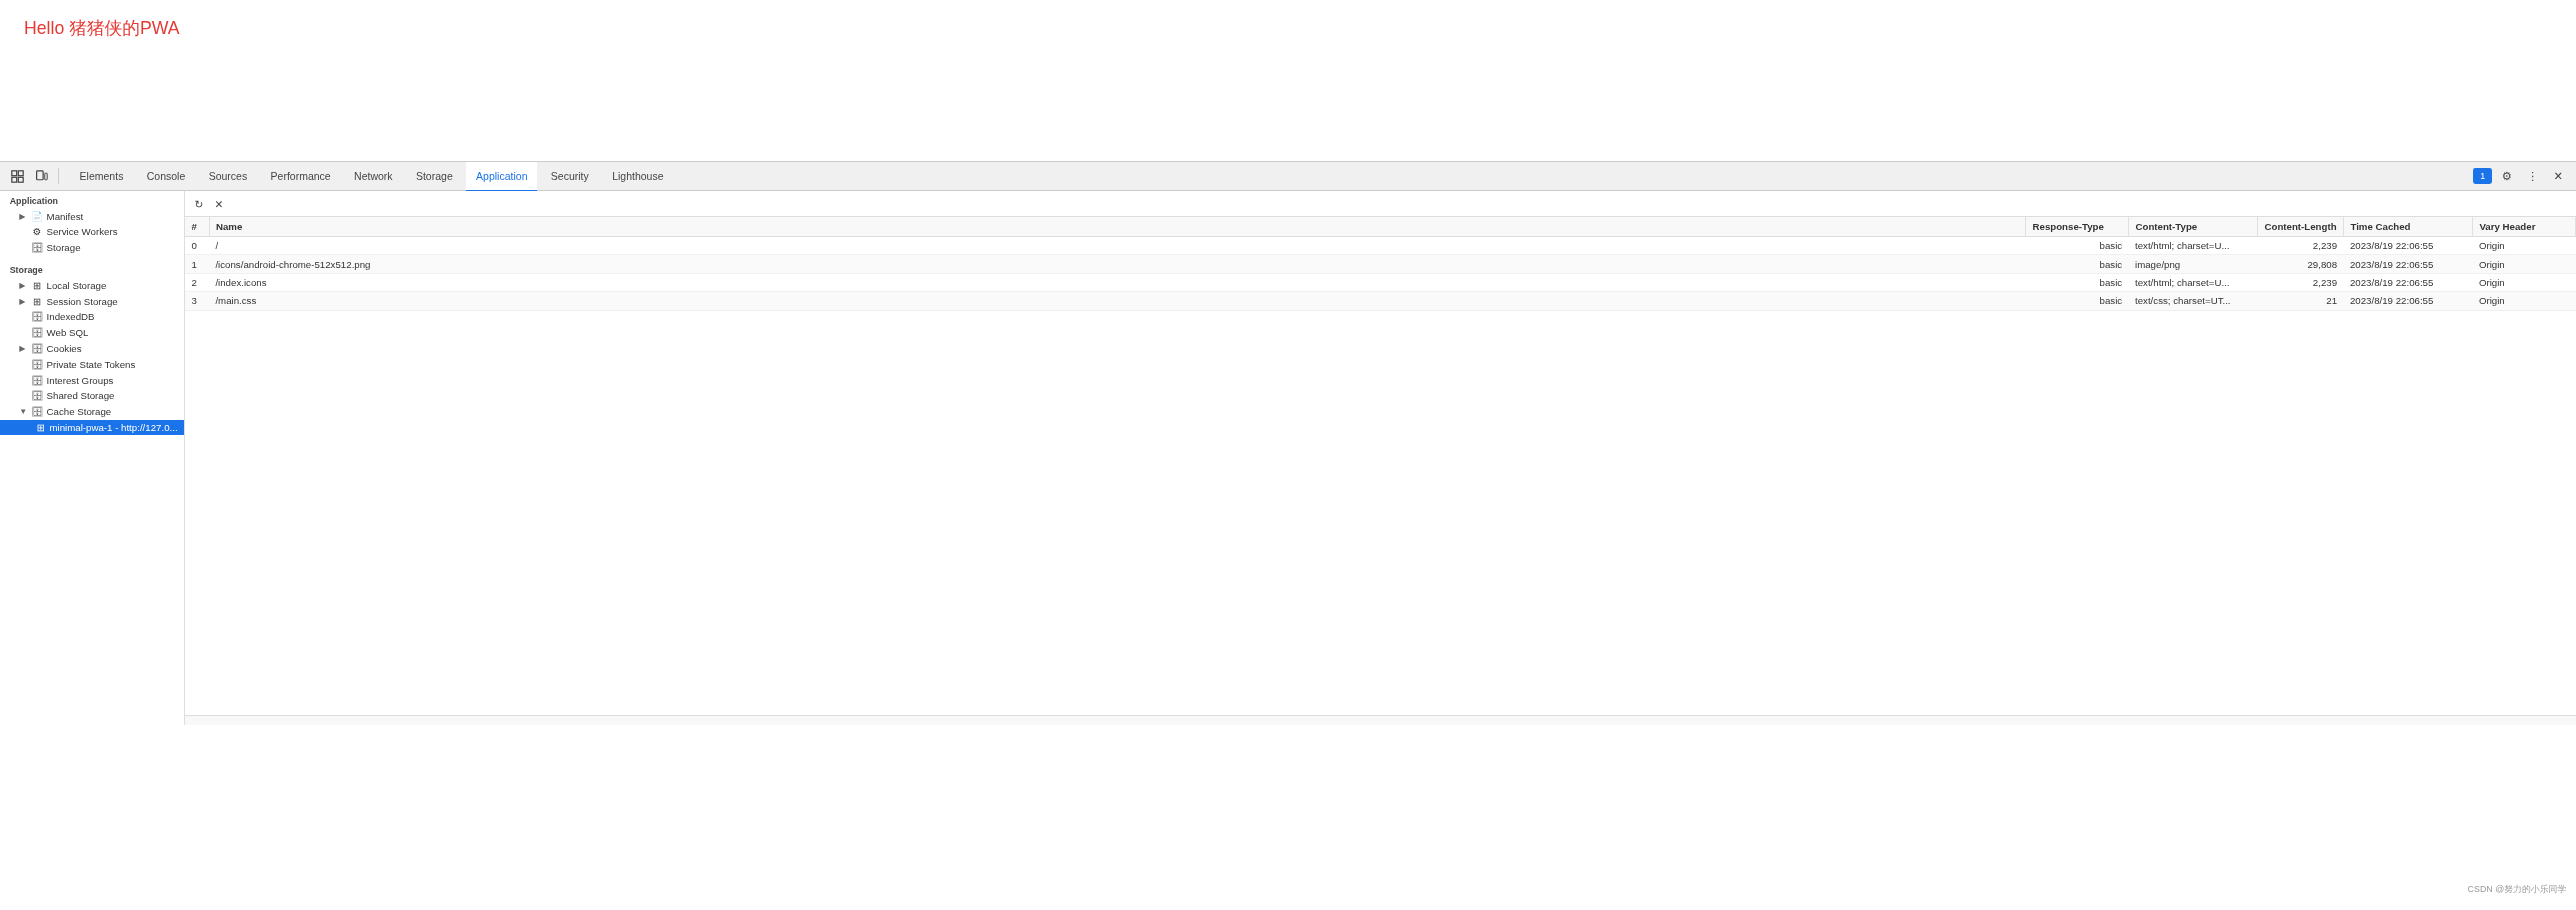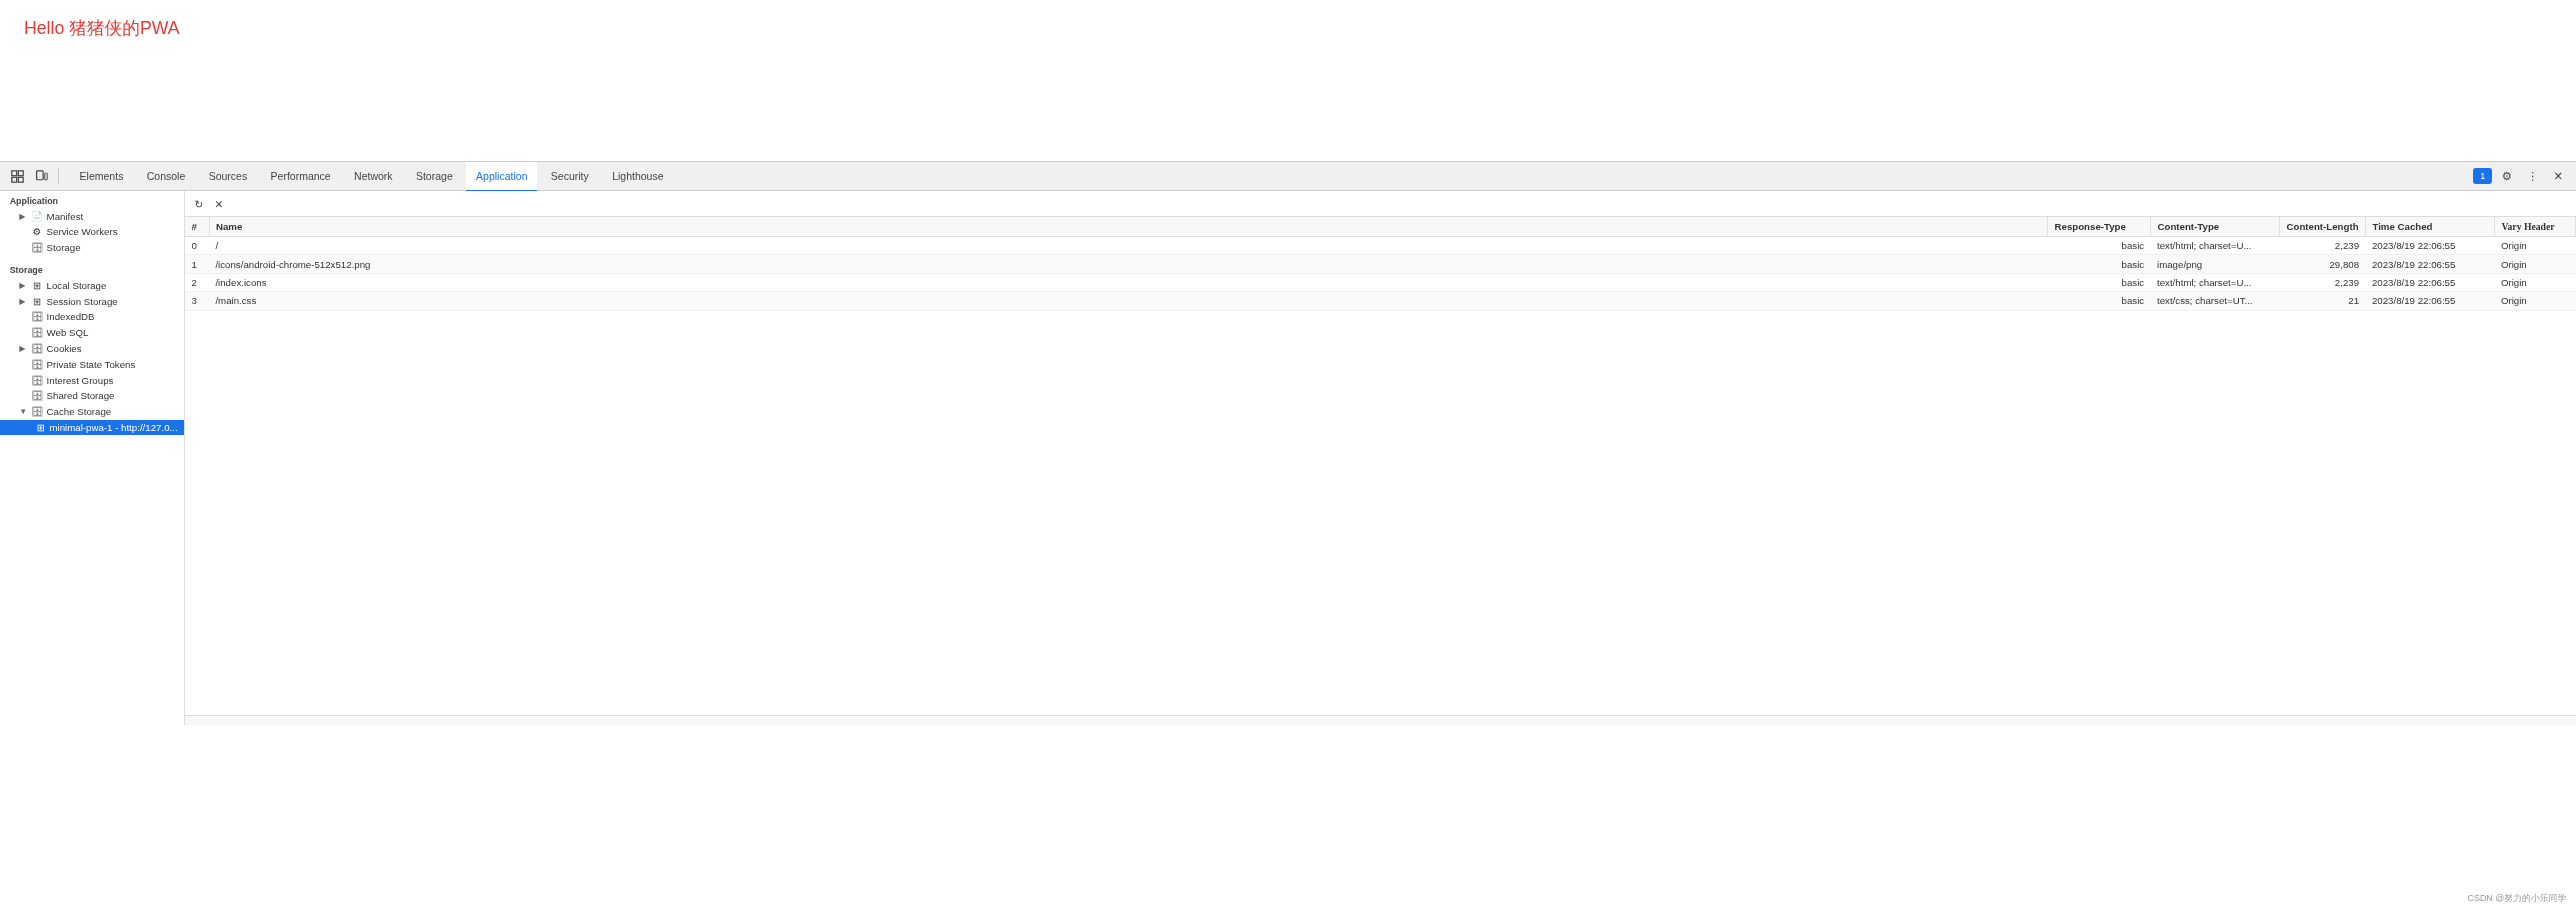--- a/index.html
+++ b/index.html
@@ -206,21 +206,21 @@
       white-space: nowrap;
       font-size: 9.7px;
     }
 
     th:first-child { width: 24px; }
     .col-name { min-width: 242px; }
     .col-response { width: 103px; }
     .col-content { width: 129px; }
     .col-length { width: 76px; }
     .col-cached { width: 129px; }
-    .col-vary { width: 81px; font-family: Liberation Serif, serif; }
+    .col-vary { width: 103px; }
 
     td {
       padding: 3.2px 6.4px;
       border-bottom: 0.8px solid #f0f0f0;
       color: #333;
       white-space: nowrap;
       font-size: 9.7px;
     }
 
     td:nth-child(3) { text-align: right; }
@@ -232,21 +232,21 @@
     
     .bottom-area {
       height: 9.7px;
       background: #f8f8f8;
       border-top: 0.8px solid #ddd;
     }
 
     
     .watermark {
       position: fixed;
-      bottom: 5px;
+      bottom: 14px;
       right: 9.7px;
       font-size: 8.9px;
       color: #999;
     }
   </style>
 </head>
 <body>
 
 <div class="page-content">
   <h1 class="page-title">Hello 猪猪侠的PWA</h1>

